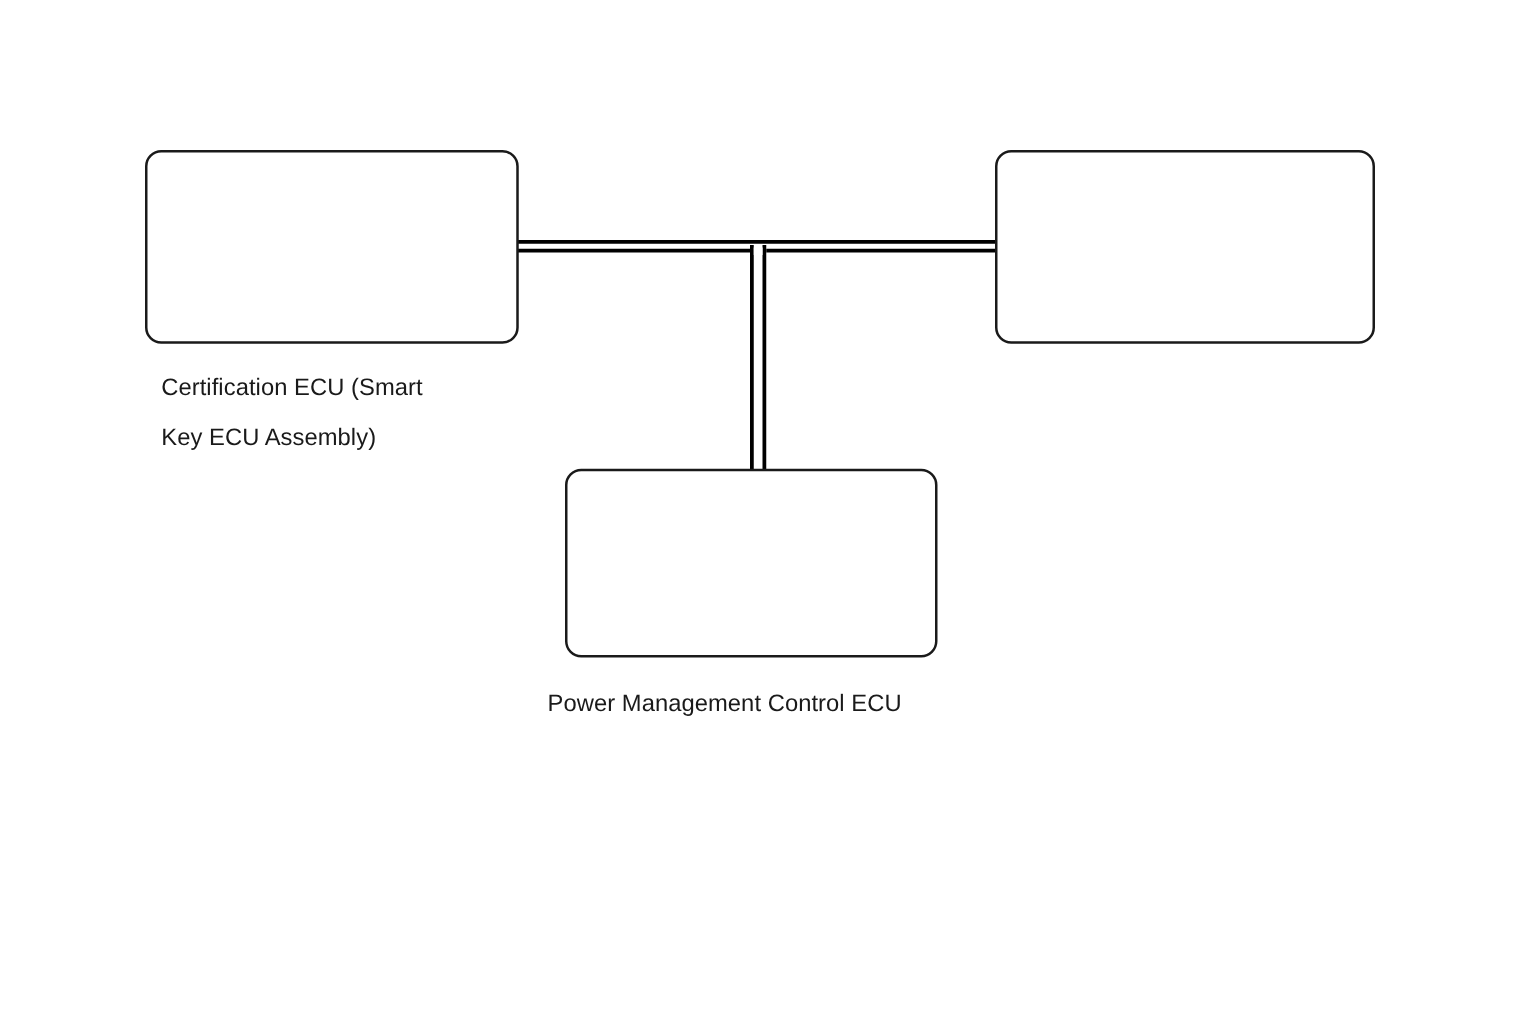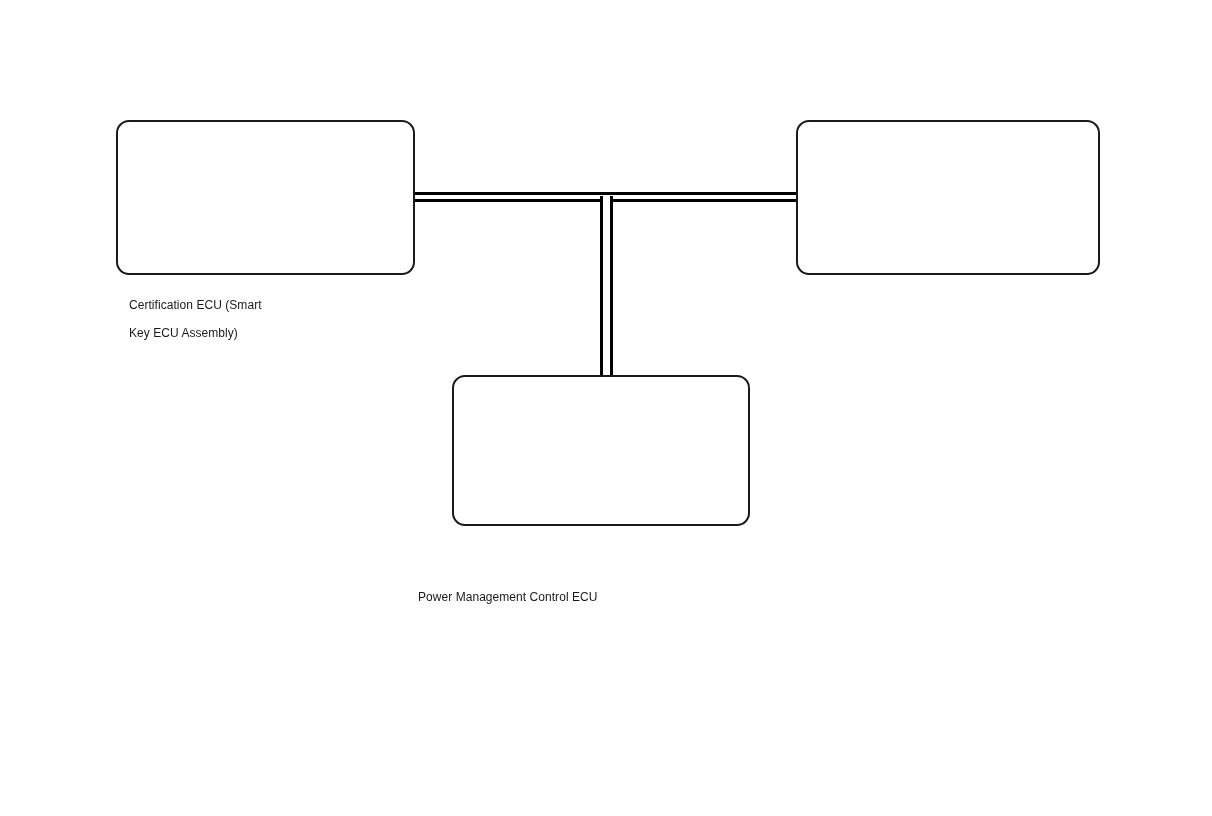--- a/index.html
+++ b/index.html
@@ -28,28 +28,28 @@
     border: 2px solid #1a1a1a;
     border-radius: 13px;
   }
   #node-certification-ecu { left: 116px; top: 120px; width: 299px; height: 155px; }
   #node-steering-lock-ecu { left: 796px; top: 120px; width: 304px; height: 155px; }
   #node-power-management-ecu { left: 452px; top: 375px; width: 298px; height: 151px; }
 
   .node-label {
     position: absolute;
     color: #1a1a1a;
-    font-size: 12px;
-    line-height: 28px;
+    font-size: 19px;
+    line-height: 40px;
     white-space: pre-line;
     letter-spacing: 0.05px;
   }
   #label-certification-ecu { left: 129px; top: 291px; width: 300px; }
   #label-steering-lock-ecu { left: 795px; top: 291px; width: 330px; }
-  #label-power-management-ecu { left: 418px; top: 544px; width: 400px; margin-top: 39px; }
+  #label-power-management-ecu { left: 438px; top: 544px; width: 400px; }
 
   
   .bus {
     position: absolute;
   }
   .bus-h {
     height: 10px;
     border-top: 3px solid #000000;
     border-bottom: 3px solid #000000;
     box-sizing: border-box;

